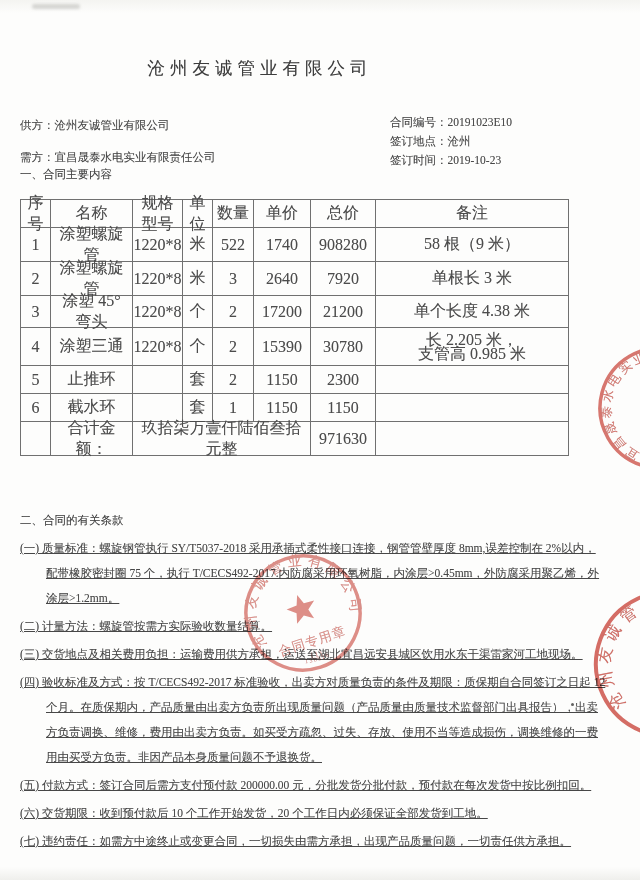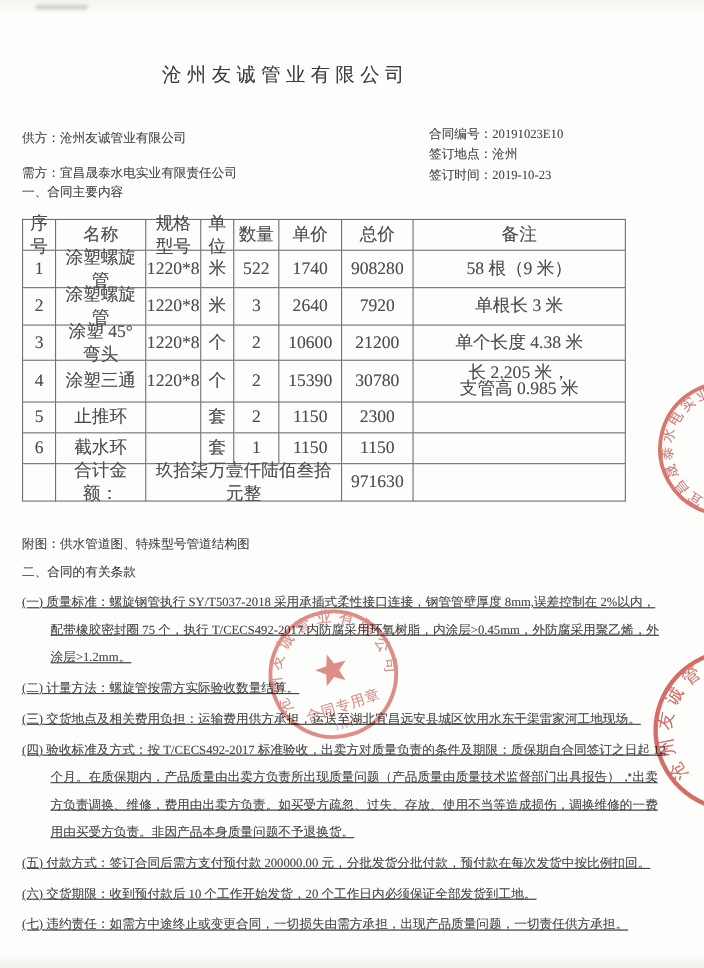--- a/index.html
+++ b/index.html
@@ -107,21 +107,21 @@
     <div>3</div>
     <div>2640</div>
     <div>7920</div>
     <div>单根长 3 米</div>
 
     <div>3</div>
     <div>涂塑 45° 弯头</div>
     <div>1220*8</div>
     <div>个</div>
     <div>2</div>
-    <div>10600</div>
+    <div>17200</div>
     <div>21200</div>
     <div>单个长度 4.38 米</div>
 
     <div>4</div>
     <div>涂塑三通</div>
     <div>1220*8</div>
     <div>个</div>
     <div>2</div>
     <div>15390</div>
     <div>30780</div>
@@ -147,21 +147,20 @@
     <div></div>
 
     <div></div>
     <div>合计金额：</div>
     <div class="span-words">玖拾柒万壹仟陆佰叁拾元整</div>
     <div>971630</div>
     <div></div>
   </div>
 
 
-  <div class="attachment">附图：供水管道图、特殊型号管道结构图</div>
 
   <div class="sec-heading h2">二、合同的有关条款</div>
 
   <div class="clauses">
     <p>(一) 质量标准：螺旋钢管执行 SY/T5037-2018 采用承插式柔性接口连接，钢管管壁厚度 8mm,误差控制在 2%以内，配带橡胶密封圈 75 个，执行 T/CECS492-2017.内防腐采用环氧树脂，内涂层&gt;0.45mm，外防腐采用聚乙烯，外涂层&gt;1.2mm。</p>
     <p>(二) 计量方法：螺旋管按需方实际验收数量结算。</p>
     <p>(三) 交货地点及相关费用负担：运输费用供方承担，运送至湖北宜昌远安县城区饮用水东干渠雷家河工地现场。</p>
     <p>(四) 验收标准及方式：按 T/CECS492-2017 标准验收，出卖方对质量负责的条件及期限：质保期自合同签订之日起 12 个月。在质保期内，产品质量由出卖方负责所出现质量问题（产品质量由质量技术监督部门出具报告），出卖方负责调换、维修，费用由出卖方负责。如买受方疏忽、过失、存放、使用不当等造成损伤，调换维修的一费用由买受方负责。非因产品本身质量问题不予退换货。</p>
     <p>(五) 付款方式：签订合同后需方支付预付款 200000.00 元，分批发货分批付款，预付款在每次发货中按比例扣回。</p>
     <p>(六) 交货期限：收到预付款后 10 个工作开始发货，20 个工作日内必须保证全部发货到工地。</p>

